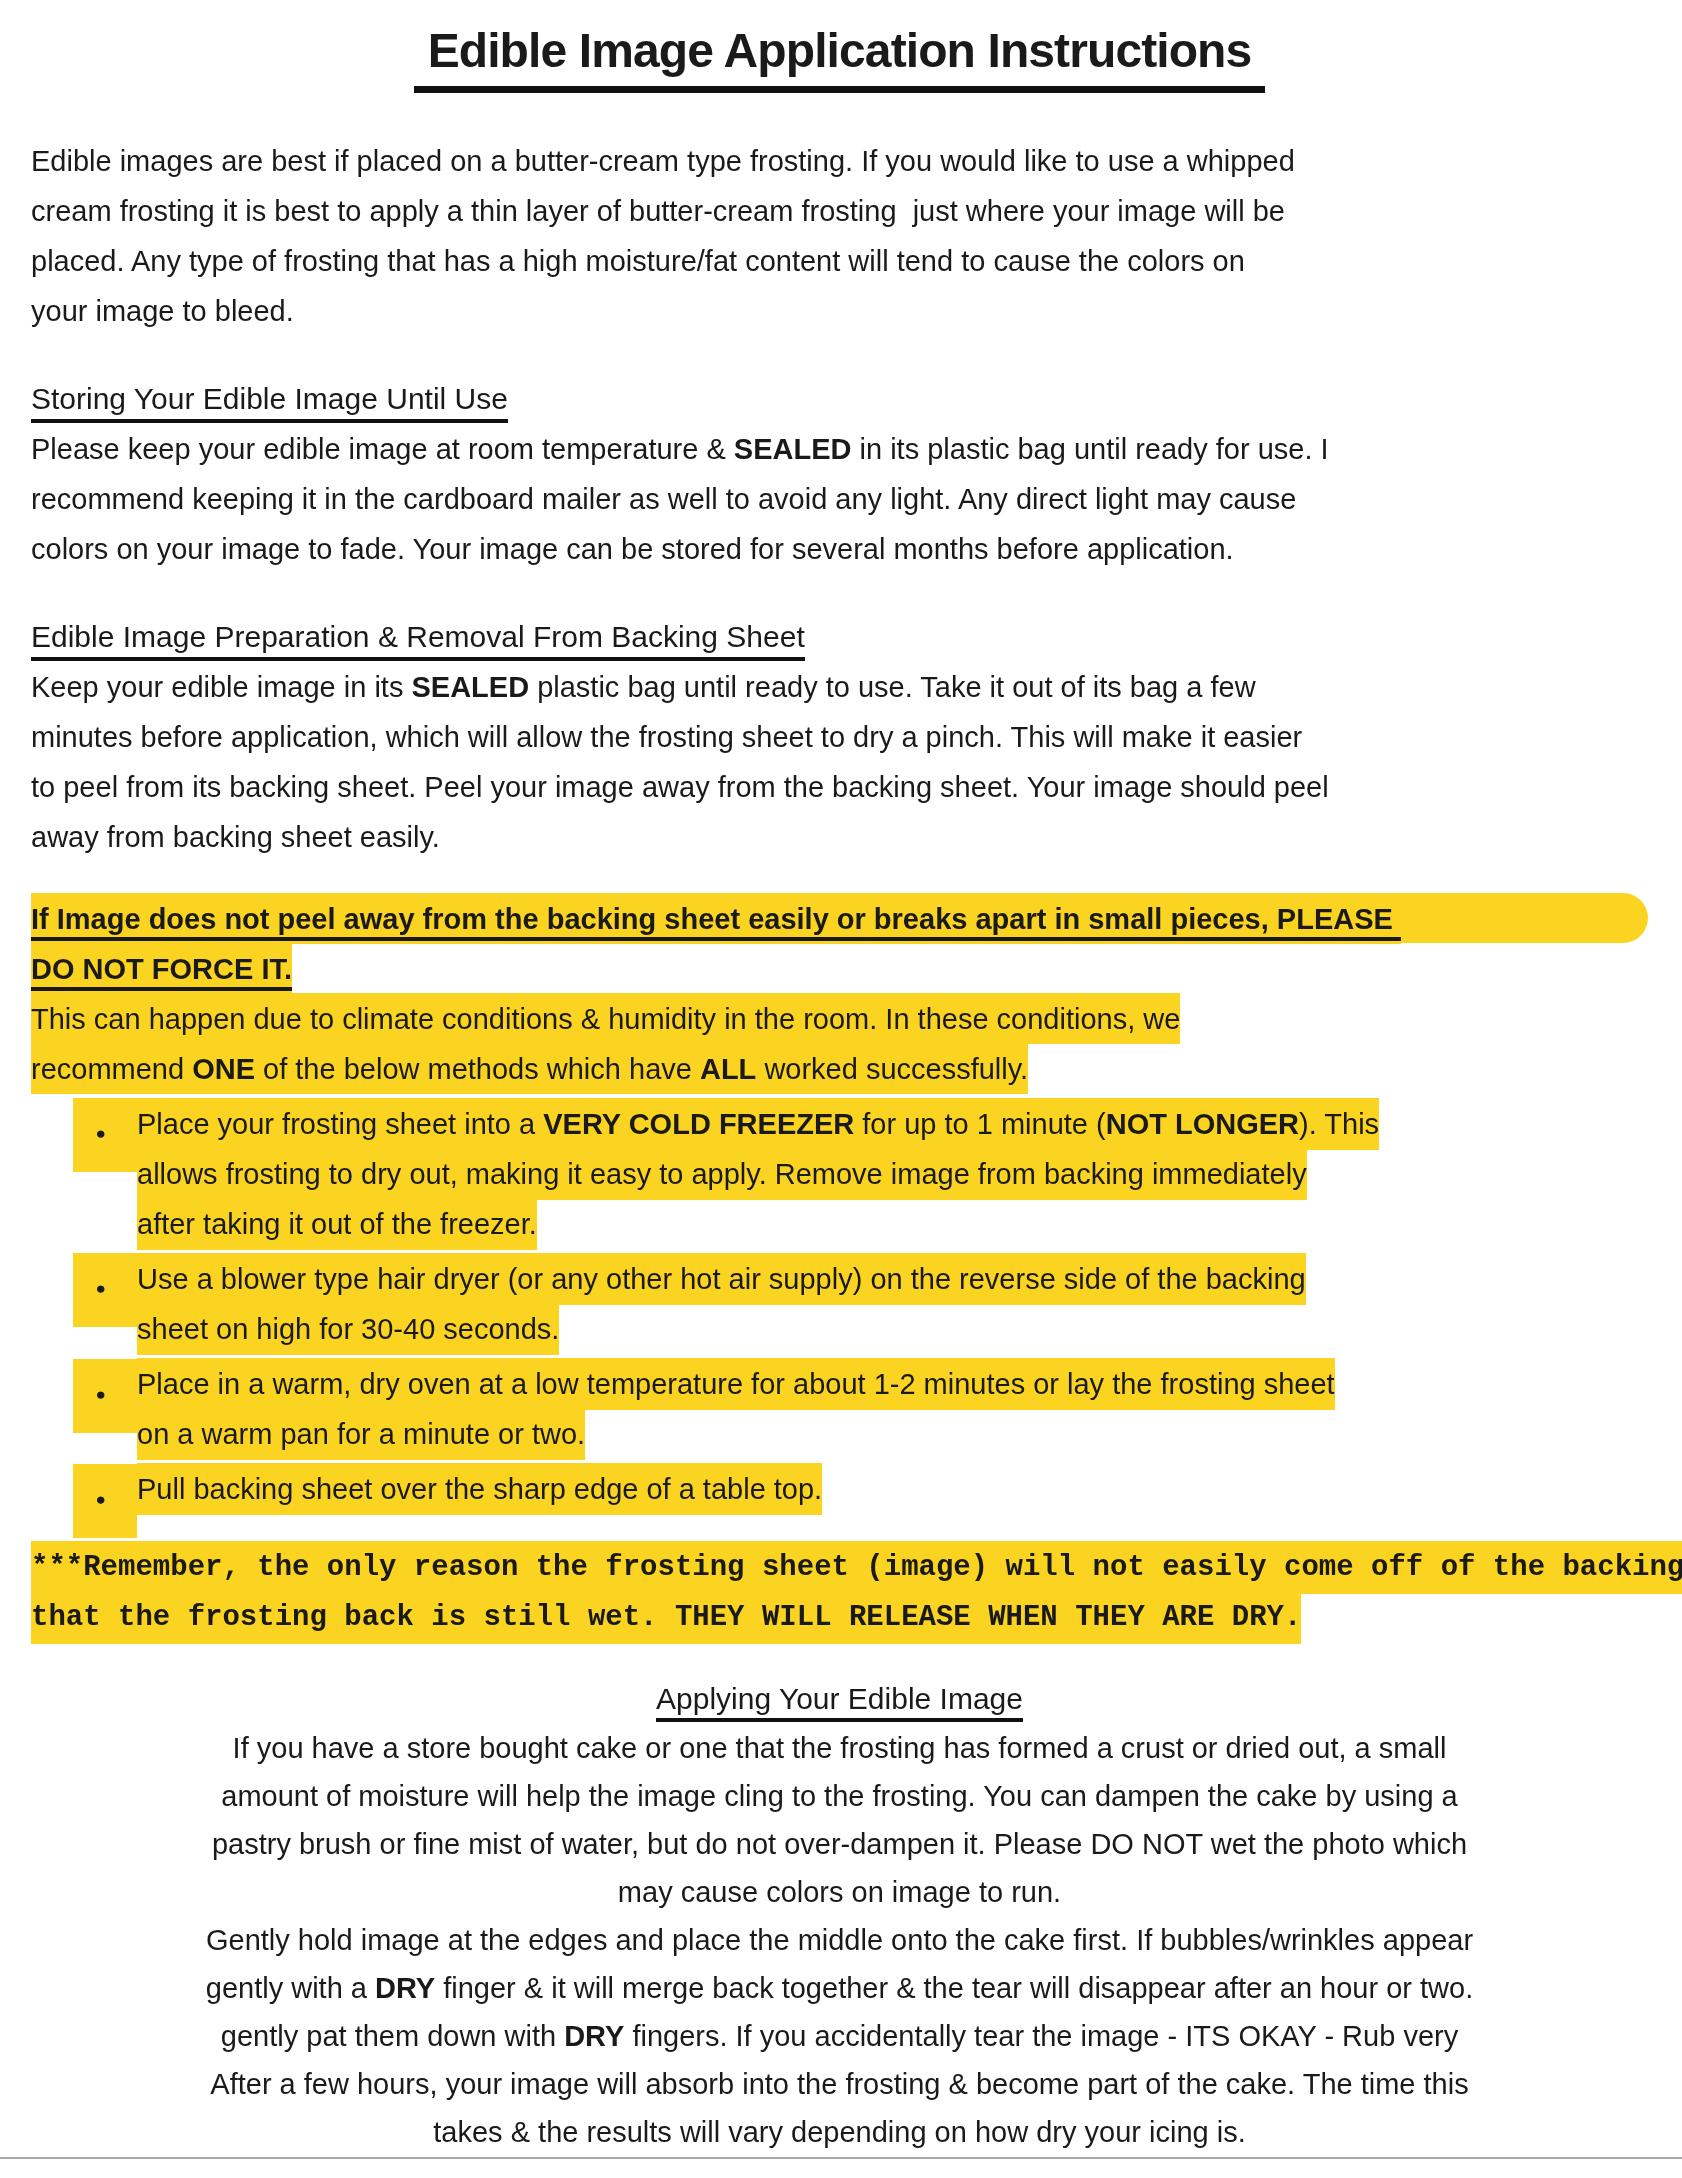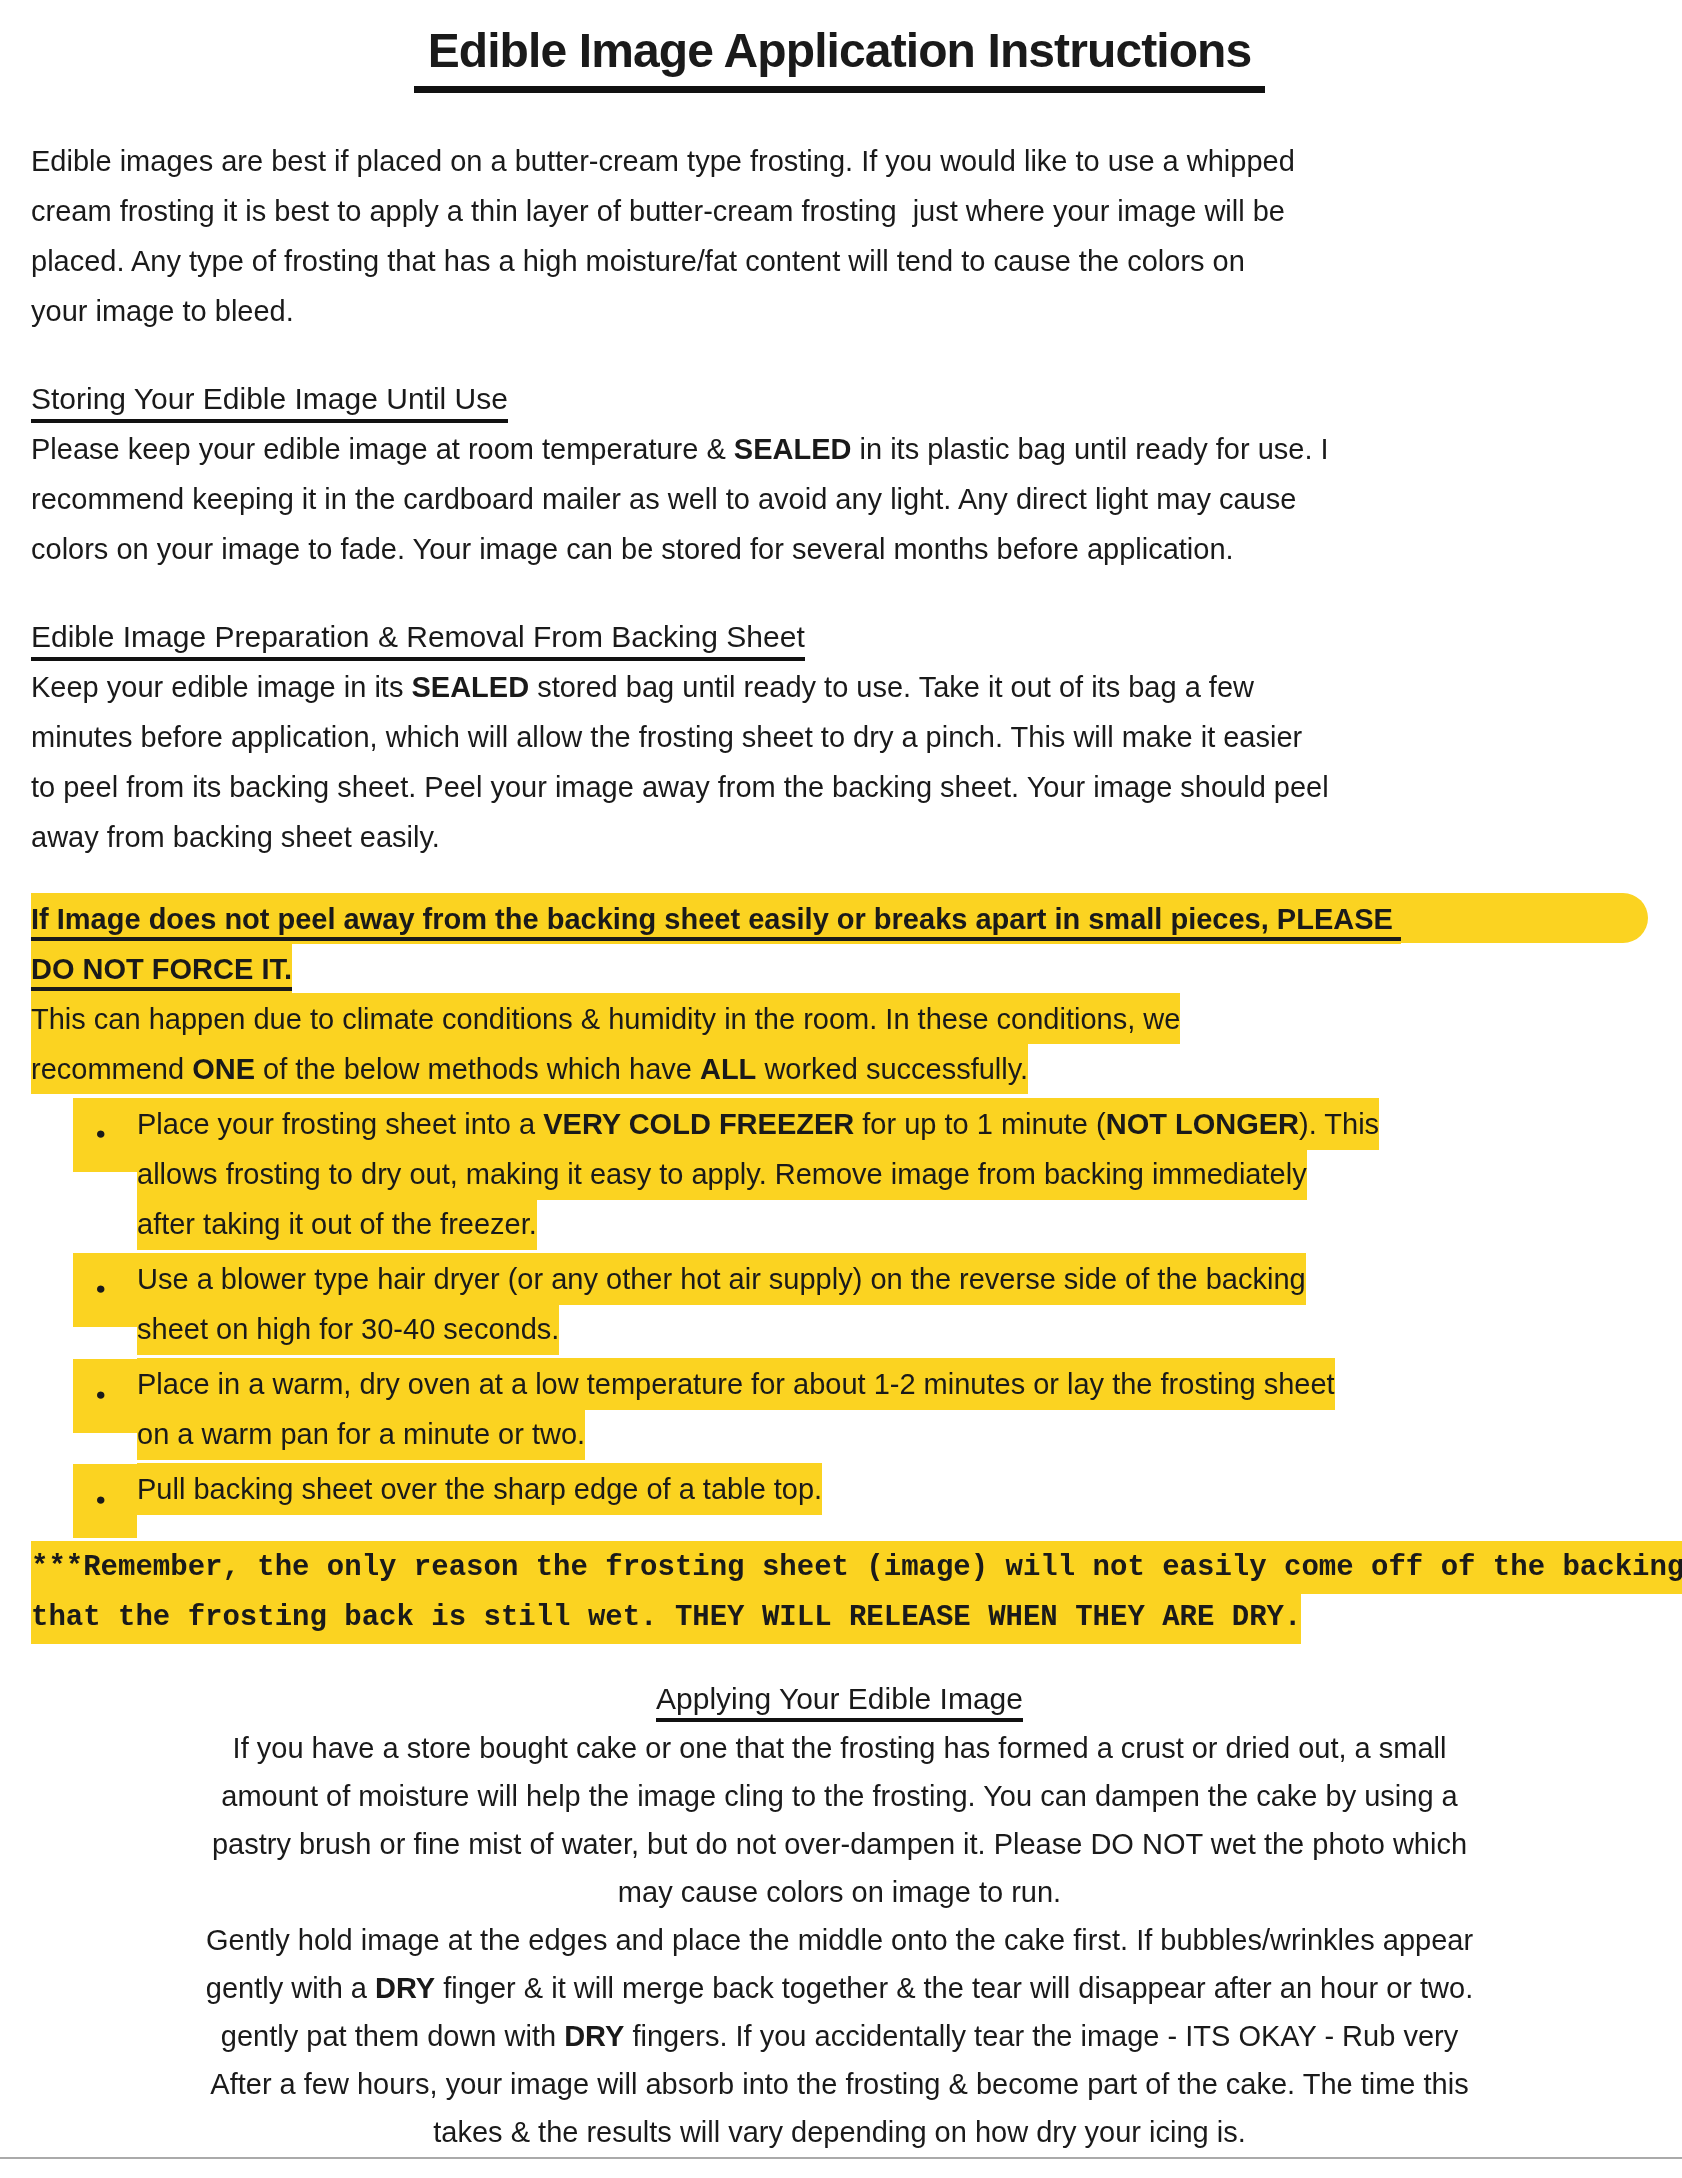--- a/index.html
+++ b/index.html
@@ -100,21 +100,21 @@
     <div class="para">
         <div class="line"><span class="seg">Please keep your edible image at room temperature &amp; </span><span class="seg b">SEALED</span><span class="seg"> in its plastic bag until ready for use. I</span></div>
         <div class="line"><span class="seg">recommend keeping it in the cardboard mailer as well to avoid any light. Any direct light may cause</span></div>
         <div class="line"><span class="seg">colors on your image to fade. Your image can be stored for several months before application.</span></div>
       </div>
   </section>
 
   <section class="section">
     <h2 class="sec-heading"><span class="hd">Edible Image Preparation &amp; Removal From Backing Sheet</span></h2>
     <div class="para">
-        <div class="line"><span class="seg">Keep your edible image in its </span><span class="seg b">SEALED</span><span class="seg"> stored bag until ready to use. Take it out of its bag a few</span></div>
+        <div class="line"><span class="seg">Keep your edible image in its </span><span class="seg b">SEALED</span><span class="seg"> plastic bag until ready to use. Take it out of its bag a few</span></div>
         <div class="line"><span class="seg">minutes before application, which will allow the frosting sheet to dry a pinch. This will make it easier</span></div>
         <div class="line"><span class="seg">to peel from its backing sheet. Peel your image away from the backing sheet. Your image should peel</span></div>
         <div class="line"><span class="seg">away from backing sheet easily.</span></div>
       </div>
   </section>
 
   <section class="section trouble">
     <div class="para">
         <div class="line fill-line"><span class="seg b u hl">If Image does not peel away from the backing sheet easily or breaks apart in small pieces, PLEASE </span></div>
         <div class="line"><span class="seg b u hl">DO NOT FORCE IT.</span></div>

